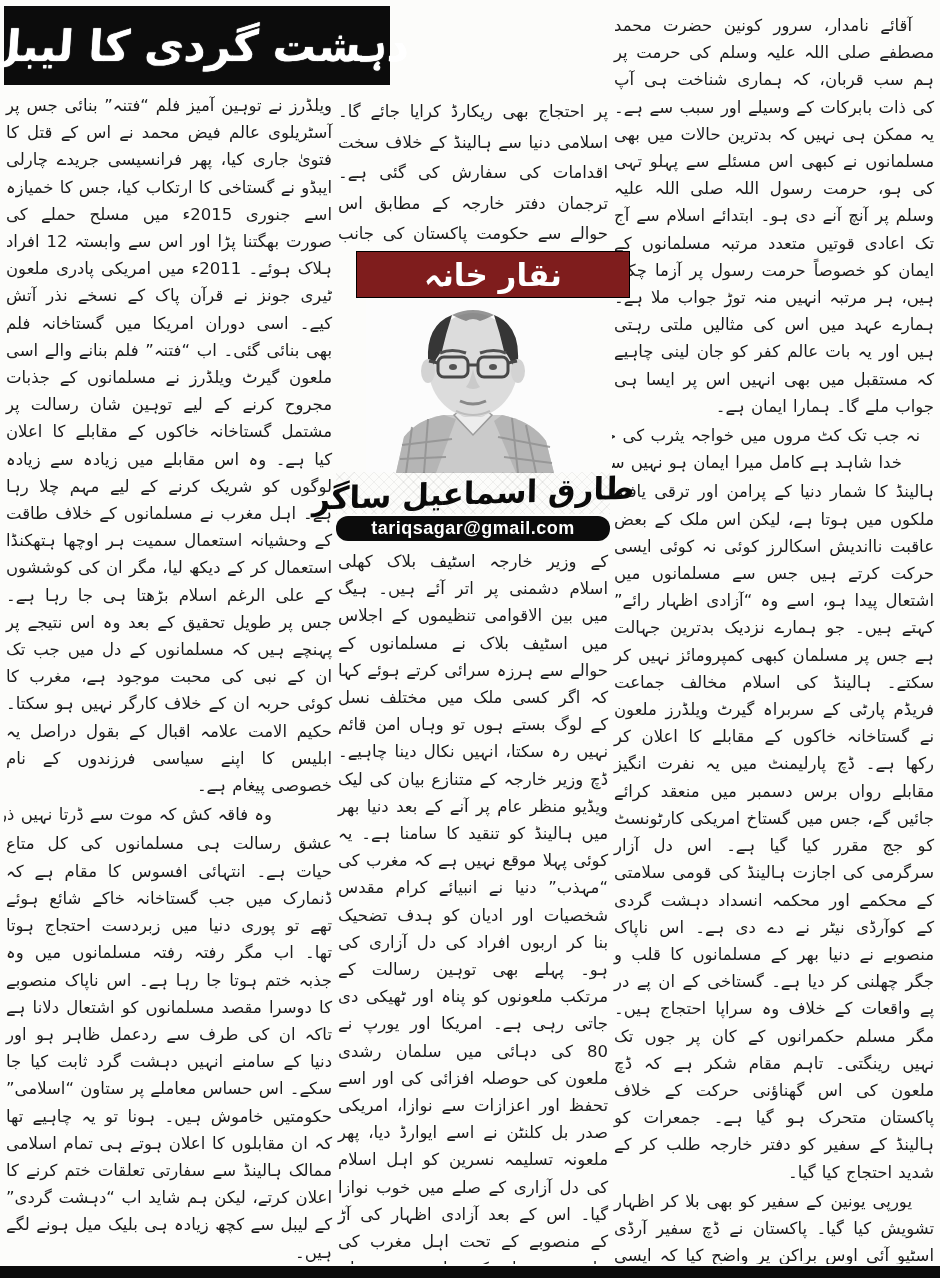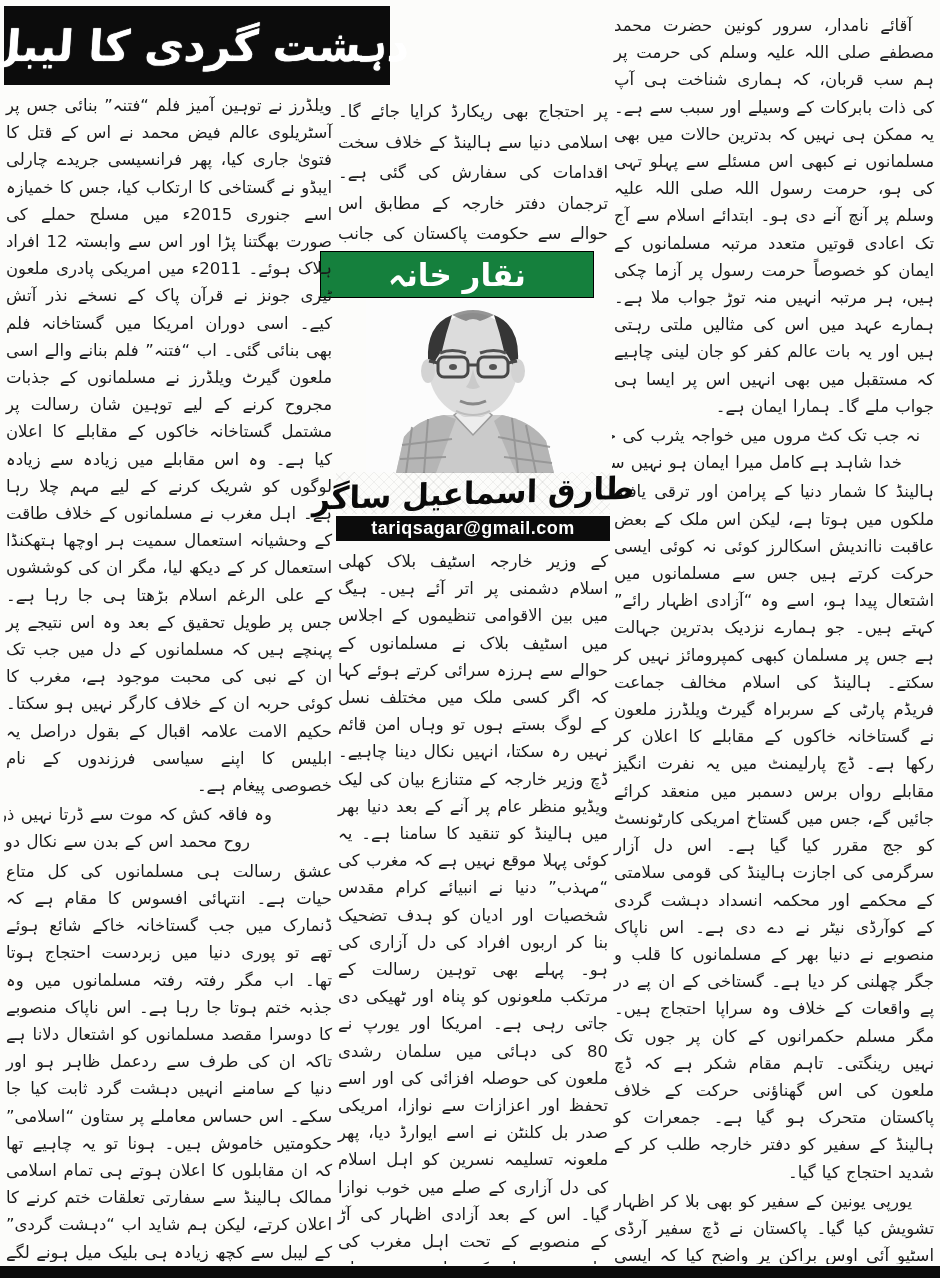--- a/index.html
+++ b/index.html
@@ -37,22 +37,22 @@
   .indent-sm{text-indent:22px;}
   
   .couplet{direction:rtl;}
   .couplet .verse{display:block;white-space:nowrap;overflow:hidden;}
   .couplet.right-couplet .verse:nth-child(1){padding-right:16px;}
   .couplet.right-couplet .verse:nth-child(2){padding-right:34px;}
   .couplet.left-couplet .verse:nth-child(1){padding-right:62px;}
   .couplet.left-couplet .verse:nth-child(2){padding-right:84px;}
   
   .section-box{
-    position:absolute;left:320px;top:251px;width:274px;height:47px;
-    background:#15803d;display:flex;align-items:center;justify-content:center;
+    position:absolute;left:356px;top:251px;width:274px;height:47px;
+    background:#7f1d1d;display:flex;align-items:center;justify-content:center;
     border:1px solid #000;box-sizing:border-box;
   }
   .section-box .section-text{
     color:#fff;font-size:31px;font-weight:bold;direction:rtl;white-space:nowrap;
   }
   
   .photo-wrap{
     position:absolute;left:366px;top:299px;width:214px;height:174px;
     display:flex;align-items:center;justify-content:center;
     filter:grayscale(100%) contrast(105%);
@@ -65,21 +65,21 @@
       repeating-linear-gradient(45deg, rgba(0,0,0,0.05) 0 1px, transparent 1px 7px),
       repeating-linear-gradient(-45deg, rgba(0,0,0,0.05) 0 1px, transparent 1px 7px);
   }
   .author-name .name-text{
     direction:rtl;font-size:31px;font-weight:bold;color:#0a0a0a;
     white-space:nowrap;transform:rotate(-2deg) skewX(-3deg);
   }
   
   .email-bar{
     position:absolute;left:336px;top:516px;width:274px;height:25px;
-    background:#0c0c0c;display:flex;align-items:center;justify-content:center;
+    background:#0c0c0c;display:flex;align-items:center;justify-content:center;border-radius:12px;
   }
   .email-bar .email-text{
     color:#fff;font-family:"Liberation Sans",sans-serif;
     font-size:18px;font-weight:bold;letter-spacing:0.5px;white-space:nowrap;
   }
   
   .bottom-bar{
     position:absolute;left:0;top:1266px;width:940px;height:12px;background:#0b0b0b;
   }
 </style>
@@ -170,20 +170,19 @@
 
   <div class="col mid-text-bottom urdu">
     <p>کے وزیر خارجہ اسٹیف بلاک کھلی اسلام دشمنی پر اتر آئے ہیں۔ ہیگ میں بین الاقوامی تنظیموں کے اجلاس میں اسٹیف بلاک نے مسلمانوں کے حوالے سے ہرزہ سرائی کرتے ہوئے کہا کہ اگر کسی ملک میں مختلف نسل کے لوگ بستے ہوں تو وہاں امن قائم نہیں رہ سکتا، انہیں نکال دینا چاہیے۔ ڈچ وزیر خارجہ کے متنازع بیان کی لیک ویڈیو منظر عام پر آنے کے بعد دنیا بھر میں ہالینڈ کو تنقید کا سامنا ہے۔ یہ کوئی پہلا موقع نہیں ہے کہ مغرب کی “مہذب” دنیا نے انبیائے کرام مقدس شخصیات اور ادیان کو ہدف تضحیک بنا کر اربوں افراد کی دل آزاری کی ہو۔ پہلے بھی توہین رسالت کے مرتکب ملعونوں کو پناہ اور ٹھیکی دی جاتی رہی ہے۔ امریکا اور یورپ نے 80 کی دہائی میں سلمان رشدی ملعون کی حوصلہ افزائی کی اور اسے تحفظ اور اعزازات سے نوازا، امریکی صدر بل کلنٹن نے اسے ایوارڈ دیا، پھر ملعونہ تسلیمہ نسرین کو اہل اسلام کی دل آزاری کے صلے میں خوب نوازا گیا۔ اس کے بعد آزادی اظہار کی آڑ کے منصوبے کے تحت اہل مغرب کی جانب سے تواتر کے ساتھ توہین شان رسالت اور قرآن نذر آتش کرنے جیسی ناپاک حرکتوں کا ارتکاب کیا جانے لگا۔</p>
 
   </div>
 
   <div class="col col-left urdu">
     <p>ویلڈرز نے توہین آمیز فلم “فتنہ” بنائی جس پر آسٹریلوی عالم فیض محمد نے اس کے قتل کا فتویٰ جاری کیا، پھر فرانسیسی جریدے چارلی ایبڈو نے گستاخی کا ارتکاب کیا، جس کا خمیازہ اسے جنوری 2015ء میں مسلح حملے کی صورت بھگتنا پڑا اور اس سے وابستہ 12 افراد ہلاک ہوئے۔ 2011ء میں امریکی پادری ملعون ٹیری جونز نے قرآن پاک کے نسخے نذر آتش کیے۔ اسی دوران امریکا میں گستاخانہ فلم بھی بنائی گئی۔ اب “فتنہ” فلم بنانے والے اسی ملعون گیرٹ ویلڈرز نے مسلمانوں کے جذبات مجروح کرنے کے لیے توہین شان رسالت پر مشتمل گستاخانہ خاکوں کے مقابلے کا اعلان کیا ہے۔ وہ اس مقابلے میں زیادہ سے زیادہ لوگوں کو شریک کرنے کے لیے مہم چلا رہا ہے۔ اہل مغرب نے مسلمانوں کے خلاف طاقت کے وحشیانہ استعمال سمیت ہر اوچھا ہتھکنڈا استعمال کر کے دیکھ لیا، مگر ان کی کوششوں کے علی الرغم اسلام بڑھتا ہی جا رہا ہے۔ جس پر طویل تحقیق کے بعد وہ اس نتیجے پر پہنچے ہیں کہ مسلمانوں کے دل میں جب تک ان کے نبی کی محبت موجود ہے، مغرب کا کوئی حربہ ان کے خلاف کارگر نہیں ہو سکتا۔ حکیم الامت علامہ اقبال کے بقول دراصل یہ ابلیس کا اپنے سیاسی فرزندوں کے نام خصوصی پیغام ہے۔</p>
     <div class="couplet left-couplet">
       <span class="verse">وہ فاقہ کش کہ موت سے ڈرتا نہیں ذرا</span>
-      <span class="verse">روح محمد اس کے بدن سے نکال دو</span>
     </div>
     <p>عشق رسالت ہی مسلمانوں کی کل متاع حیات ہے۔ انتہائی افسوس کا مقام ہے کہ ڈنمارک میں جب گستاخانہ خاکے شائع ہوئے تھے تو پوری دنیا میں زبردست احتجاج ہوتا تھا۔ اب مگر رفتہ رفتہ مسلمانوں میں وہ جذبہ ختم ہوتا جا رہا ہے۔ اس ناپاک منصوبے کا دوسرا مقصد مسلمانوں کو اشتعال دلانا ہے تاکہ ان کی طرف سے ردعمل ظاہر ہو اور دنیا کے سامنے انہیں دہشت گرد ثابت کیا جا سکے۔ اس حساس معاملے پر ستاون “اسلامی” حکومتیں خاموش ہیں۔ ہونا تو یہ چاہیے تھا کہ ان مقابلوں کا اعلان ہوتے ہی تمام اسلامی ممالک ہالینڈ سے سفارتی تعلقات ختم کرنے کا اعلان کرتے، لیکن ہم شاید اب “دہشت گردی” کے لیبل سے کچھ زیادہ ہی بلیک میل ہونے لگے ہیں۔</p>
   </div>
 
   <div class="bottom-bar"></div>
 
 </div>
 
 </body></html>

